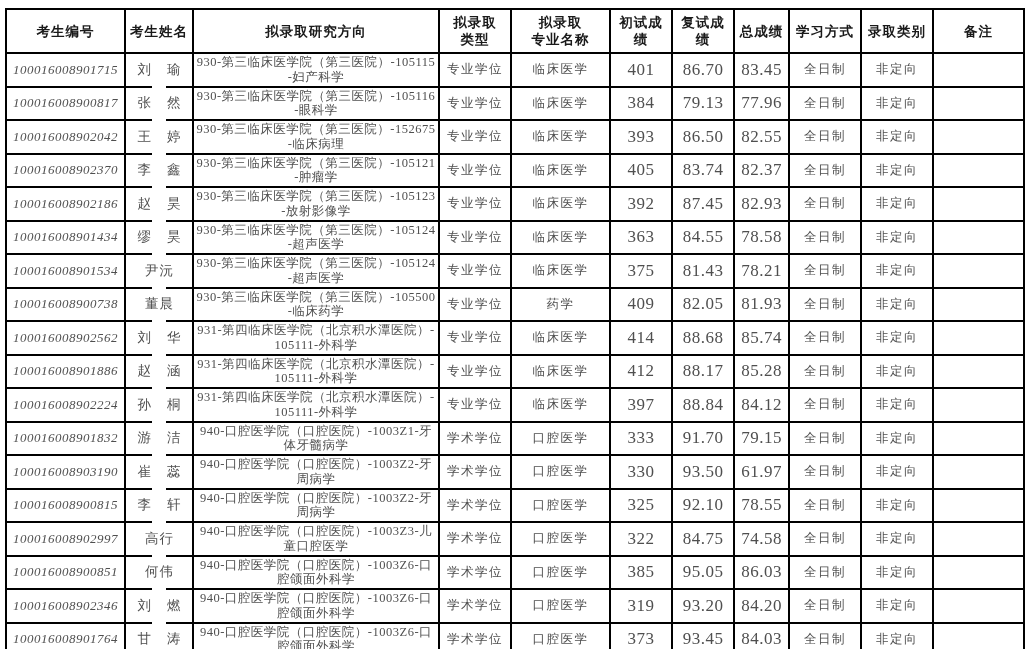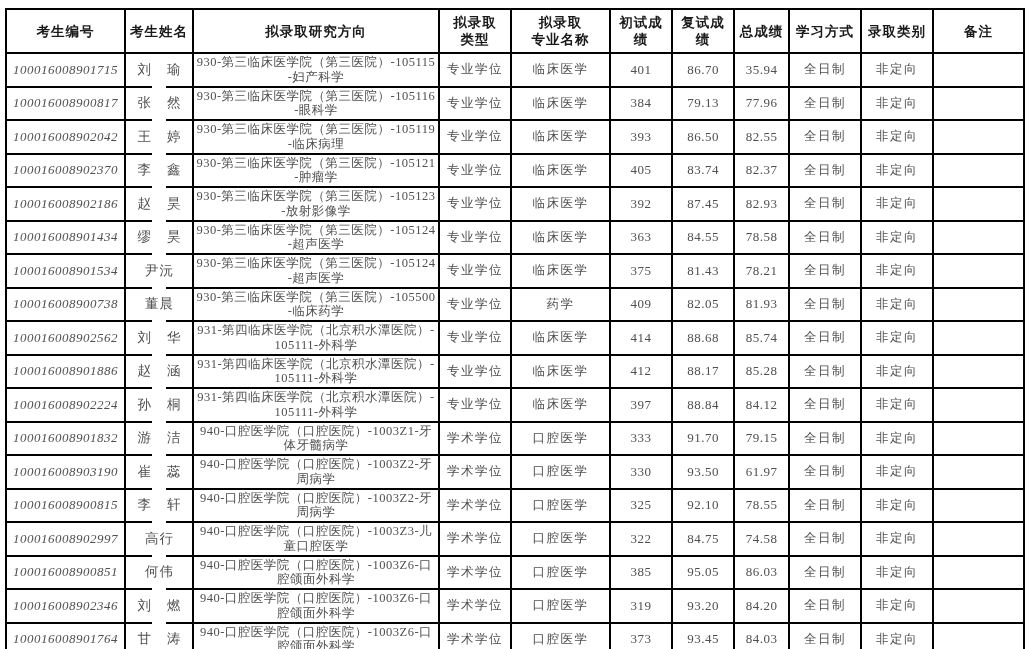--- a/index.html
+++ b/index.html
@@ -43,21 +43,21 @@
     display: inline-block;
     font-size: 12.5px;
     line-height: 14.5px;
     letter-spacing: 0.5px;
     word-break: break-all;
     text-align: center;
   }
   .c-type span, .c-major span, .c-mode span, .c-cat span {
     font-size: 12.5px; letter-spacing: 1.5px;
   }
-  .c-num span { font-size: 13px; letter-spacing: 0.5px; }
+  .c-num span { font-size: 17px; letter-spacing: 0.5px; }
 
   .c-name .char {
     display: inline-block;
     font-size: 13.5px;
     letter-spacing: 0;
   }
   .c-name .char + .char { margin-left: 16px; }
   tr.redacted .c-name .char + .char { margin-left: 1px; }
   tr.redacted .c-name .char { z-index: 1; }
 
@@ -106,42 +106,42 @@
     </thead>
     <tbody id="body-rows">
         <tr>
           <td class="c-id"><span>100016008901715</span></td>
           <td class="c-name"><span><span class="char">刘</span><span class="char">瑜</span></span></td>
           <td class="c-dir"><span>930-第三临床医学院（第三医院）-105115-妇产科学</span></td>
           <td class="c-type"><span>专业学位</span></td>
           <td class="c-major"><span>临床医学</span></td>
           <td class="c-num"><span>401</span></td>
           <td class="c-num"><span>86.70</span></td>
-          <td class="c-num"><span>35.94</span></td>
+          <td class="c-num"><span>83.45</span></td>
           <td class="c-mode"><span>全日制</span></td>
           <td class="c-cat"><span>非定向</span></td>
           <td class="c-remark"><span></span></td>
         </tr>
         <tr>
           <td class="c-id"><span>100016008900817</span></td>
           <td class="c-name"><span><span class="char">张</span><span class="char">然</span></span></td>
           <td class="c-dir"><span>930-第三临床医学院（第三医院）-105116-眼科学</span></td>
           <td class="c-type"><span>专业学位</span></td>
           <td class="c-major"><span>临床医学</span></td>
           <td class="c-num"><span>384</span></td>
           <td class="c-num"><span>79.13</span></td>
           <td class="c-num"><span>77.96</span></td>
           <td class="c-mode"><span>全日制</span></td>
           <td class="c-cat"><span>非定向</span></td>
           <td class="c-remark"><span></span></td>
         </tr>
         <tr>
           <td class="c-id"><span>100016008902042</span></td>
           <td class="c-name"><span><span class="char">王</span><span class="char">婷</span></span></td>
-          <td class="c-dir"><span>930-第三临床医学院（第三医院）-105119-临床病理</span></td>
+          <td class="c-dir"><span>930-第三临床医学院（第三医院）-152675-临床病理</span></td>
           <td class="c-type"><span>专业学位</span></td>
           <td class="c-major"><span>临床医学</span></td>
           <td class="c-num"><span>393</span></td>
           <td class="c-num"><span>86.50</span></td>
           <td class="c-num"><span>82.55</span></td>
           <td class="c-mode"><span>全日制</span></td>
           <td class="c-cat"><span>非定向</span></td>
           <td class="c-remark"><span></span></td>
         </tr>
         <tr>

